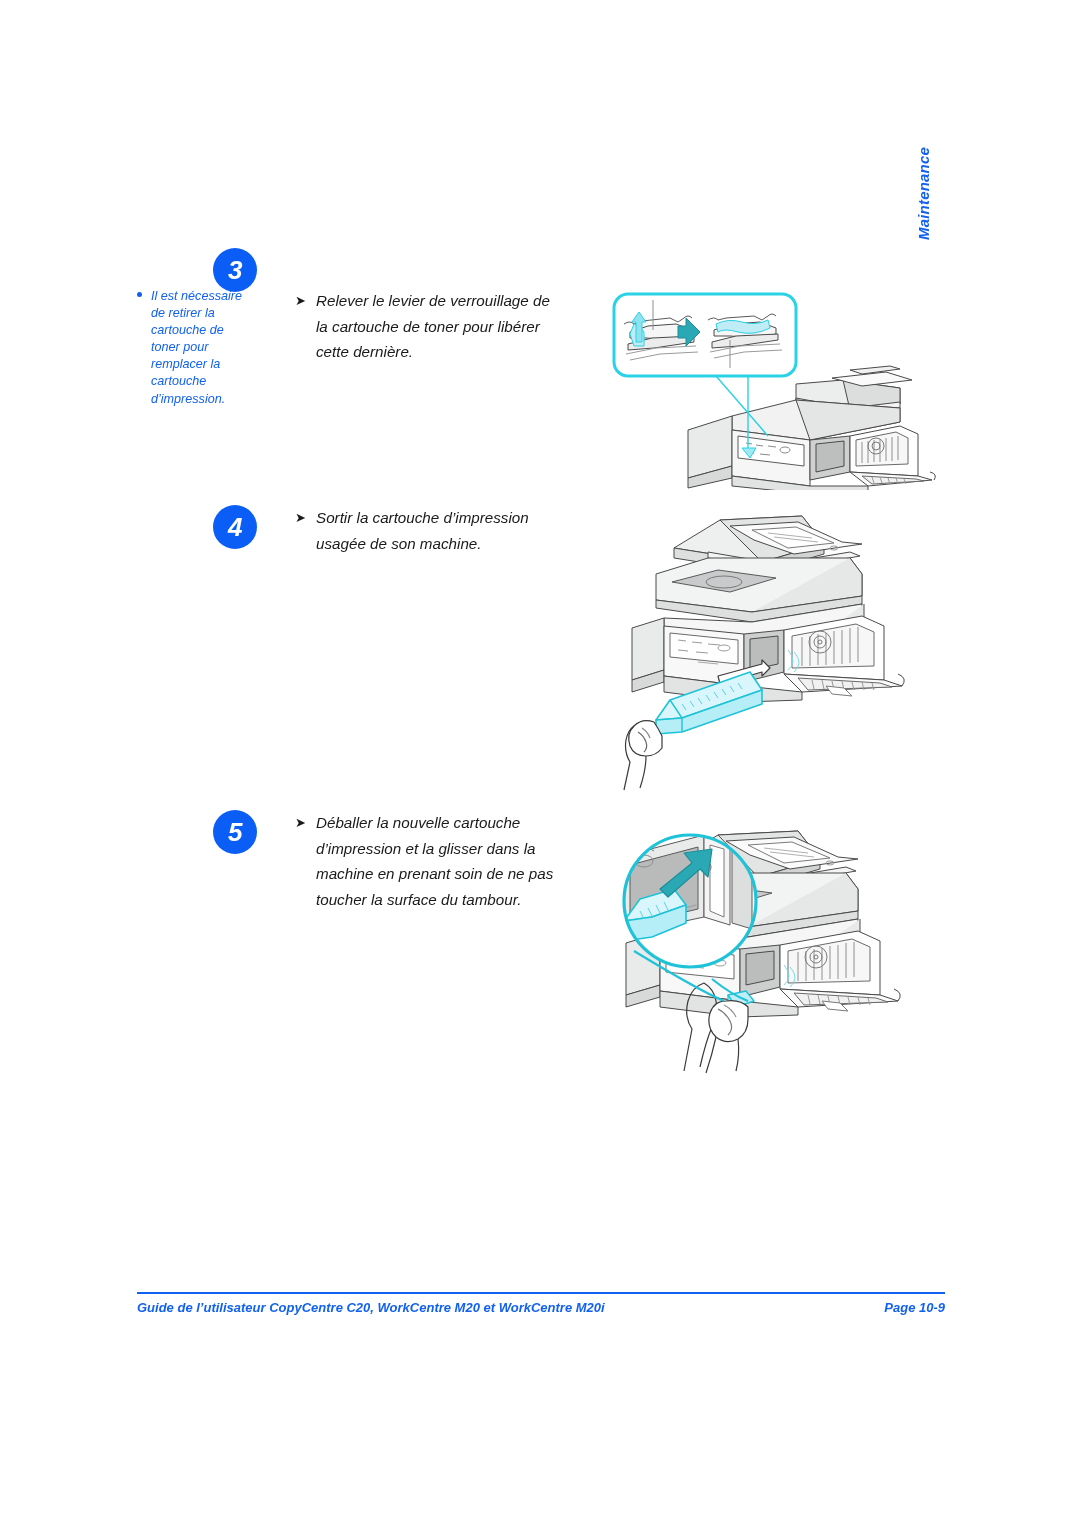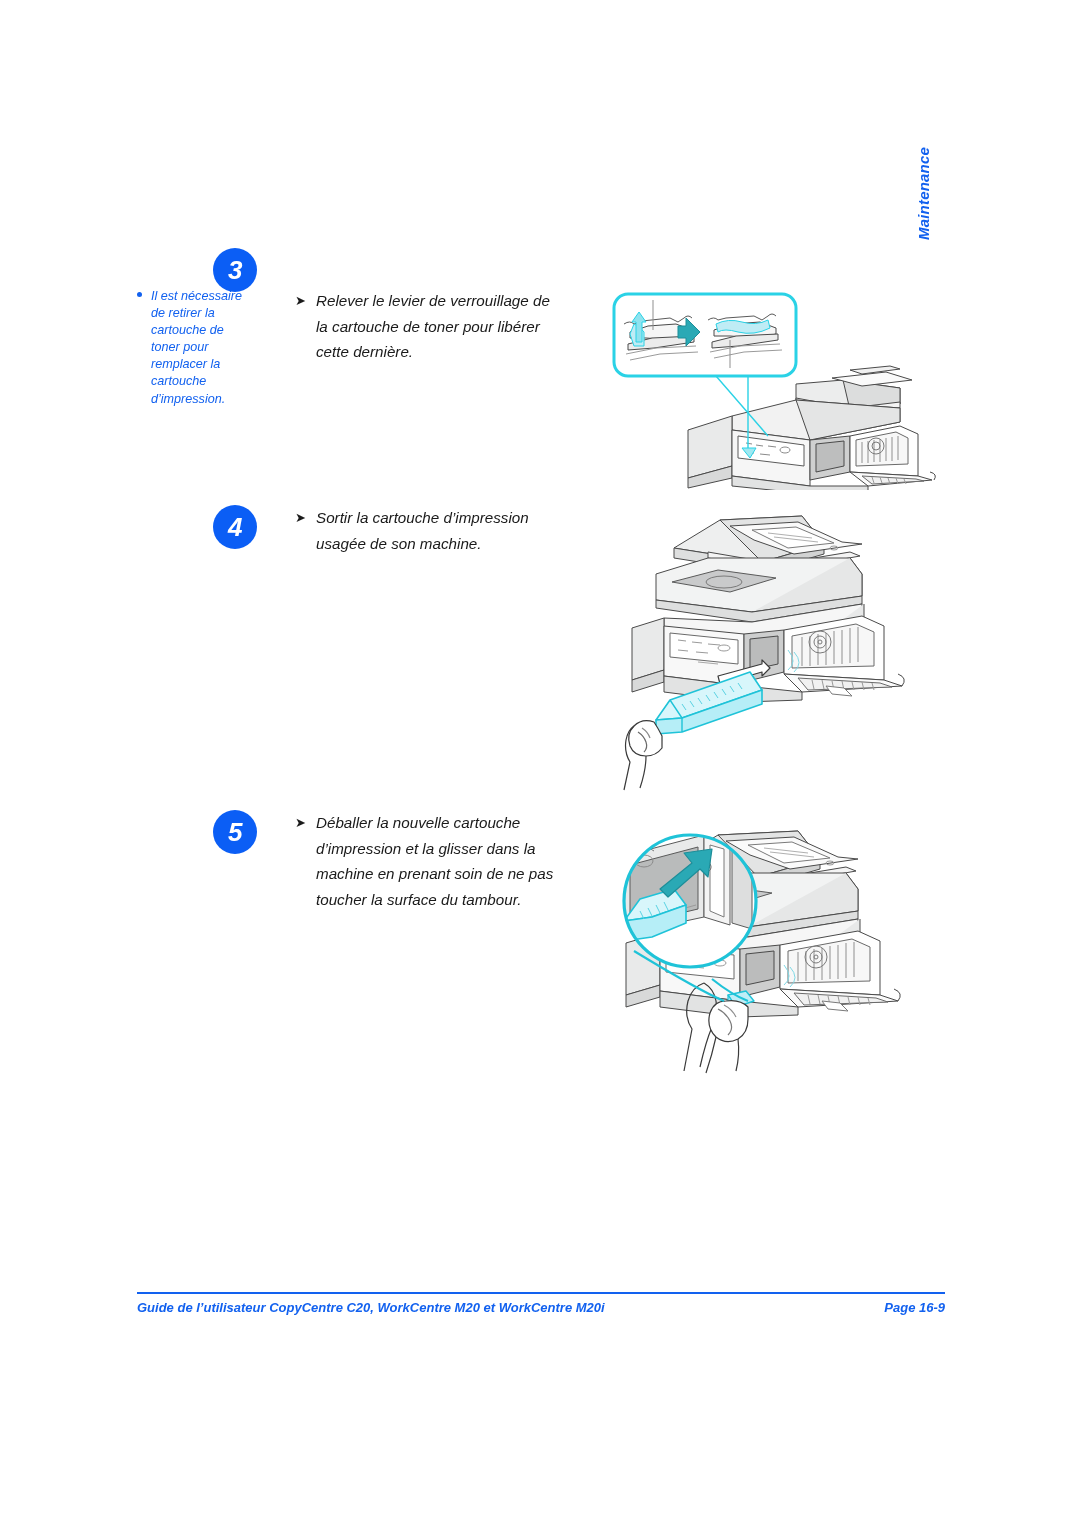--- a/index.html
+++ b/index.html
@@ -459,16 +459,16 @@
           </g>
           <circle cx="90" cy="96" r="66" fill="none" stroke="#1fc3d8" stroke-width="3.2"></circle>
         </g>
       </g>
     </svg>
   </div>
 
   <div class="footer-rule"></div>
   <div class="footer">
     <span class="footer-left">Guide de l’utilisateur CopyCentre C20, WorkCentre M20 et WorkCentre M20i</span>
-    <span class="footer-right">Page 16-9</span>
+    <span class="footer-right">Page 10-9</span>
   </div>
 
 </div>
 
 </body></html>

